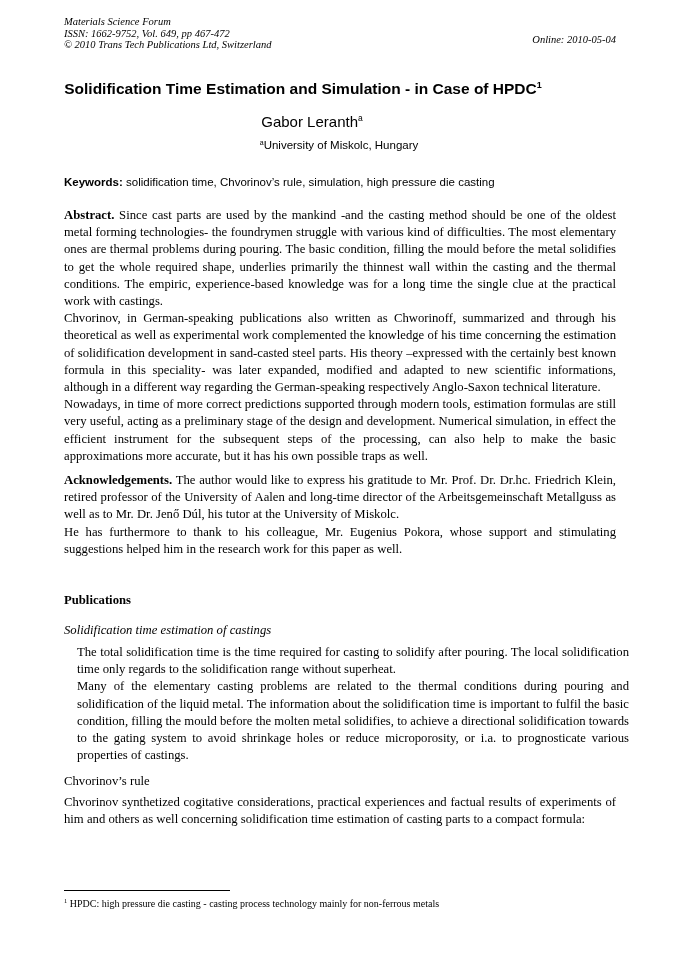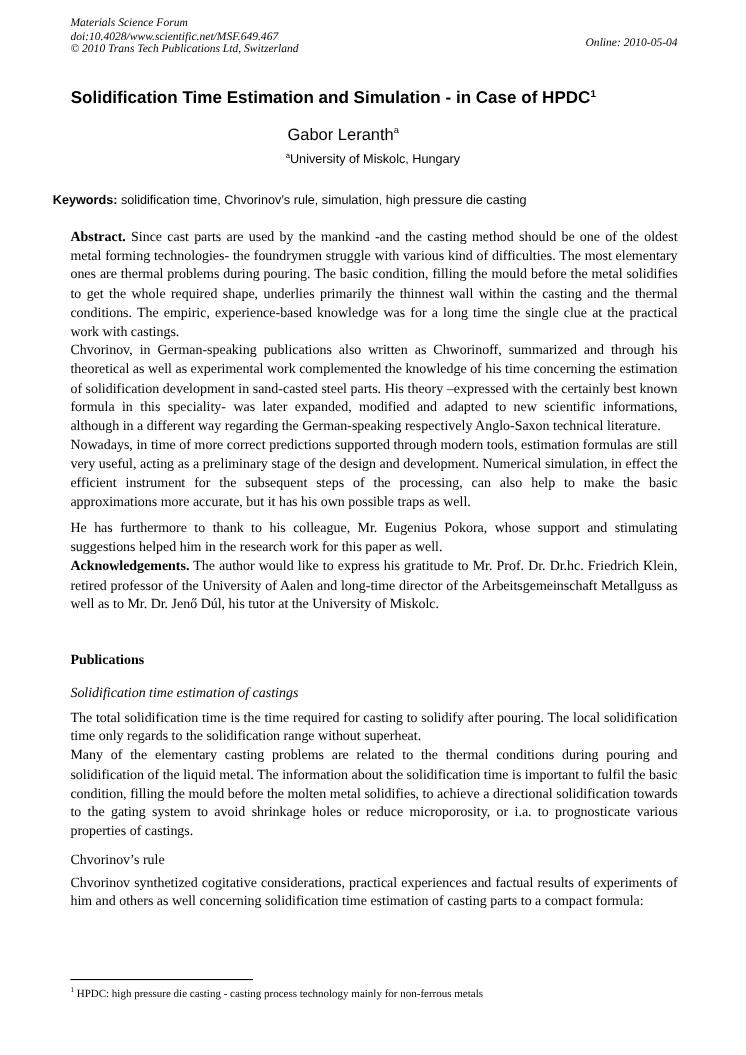--- a/index.html
+++ b/index.html
@@ -10,47 +10,47 @@
 
   .header { position: absolute; left: 64px; top: 16px; width: 552px; font-size: 10.5px; line-height: 11.5px; font-style: italic; }
   .header .online { position: absolute; right: 0; top: 0; margin-top: 18px; }
 
   .title { position: absolute; left: 0; width: 606px; top: 80px; text-align: center; font-weight: bold; font-size: 15.5px; }
   .title sup { font-size: 9px; vertical-align: 6px; }
   .author { position: absolute; left: 0; width: 624px; top: 113px; text-align: center; font-size: 15px; }
   .author sup { font-size: 8.5px; vertical-align: 6px; }
   .affil { position: absolute; left: 0; width: 678px; top: 139px; text-align: center; font-size: 11.5px; }
   .affil sup { font-size: 7px; vertical-align: 4px; }
-  .keywords { position: absolute; left: 48px; top: 176px; font-size: 11.5px; }
+  .keywords { position: absolute; left: 64px; top: 176px; font-size: 11.5px; }
   .keywords b { font-weight: bold; }
 
   .body { position: absolute; left: 64px; width: 552px; font-size: 12.7px; line-height: 17.2px; text-align: justify; }
   .body p { margin: 0; }
   .body b { font-weight: bold; }
 
   #abstract { top: 207px; }
   #ack { top: 472px; }
   .h-intro { position: absolute; left: 64px; top: 593px; font-weight: bold; font-size: 12.7px; }
   .sub1 { position: absolute; left: 64px; top: 623px; font-size: 12.7px; font-style: italic; }
-  #total { top: 644px; }
+  #total { top: 644px; margin-left: 13px; }
   .sub2 { position: absolute; left: 64px; top: 774px; font-size: 12.7px; }
   #chvo { top: 794px; }
 
   .fn-rule { position: absolute; left: 64px; top: 890px; width: 166px; border-top: 1px solid #000; }
   .footnote { position: absolute; left: 64px; top: 897px; font-size: 10px; }
   .footnote sup { font-size: 6.5px; vertical-align: 4px; }
 </style>
 </head>
 <body>
 
 <div class="page">
 
   <div class="header serif">
     <div>Materials Science Forum</div>
-    <div>doi:10.4028/www.scientific.net/MSF.649.467</div>
+    <div>ISSN: 1662-9752, Vol. 649, pp 467-472</div>
     <div>© 2010 Trans Tech Publications Ltd, Switzerland</div>
     <div class="online">Online: 2010-05-04</div>
   </div>
 
   <div class="title sans">
     <span>Solidification Time Estimation and Simulation - in Case of HPDC</span><sup>1</sup>
   </div>
 
   <div class="author sans">
     <span>Gabor Leranth</span><sup>a</sup>
@@ -64,22 +64,22 @@
     <b>Keywords:</b><span> solidification time, Chvorinov’s rule, simulation, high pressure die casting</span>
   </div>
 
   <div class="body serif" id="abstract">
     <p><b>Abstract.</b><span> Since cast parts are used by the mankind -and the casting method should be one of the oldest metal forming technologies- the foundrymen struggle with various kind of difficulties. The most elementary ones are thermal problems during pouring. The basic condition, filling the mould before the metal solidifies to get the whole required shape, underlies primarily the thinnest wall within the casting and the thermal conditions. The empiric, experience-based knowledge was for a long time the single clue at the practical work with castings.</span></p>
     <p>Chvorinov, in German-speaking publications also written as Chworinoff, summarized and through his theoretical as well as experimental work complemented the knowledge of his time concerning the estimation of solidification development in sand-casted steel parts. His theory –expressed with the certainly best known formula in this speciality- was later expanded, modified and adapted to new scientific informations, although in a different way regarding the German-speaking respectively Anglo-Saxon technical literature.</p>
     <p>Nowadays, in time of more correct predictions supported through modern tools, estimation formulas are still very useful, acting as a preliminary stage of the design and development. Numerical simulation, in effect the efficient instrument for the subsequent steps of the processing, can also help to make the basic approximations more accurate, but it has his own possible traps as well.</p>
   </div>
 
   <div class="body serif" id="ack">
+    <p><b>Acknowledgements.</b><span> The author would like to express his gratitude to Mr. Prof. Dr. Dr.hc. Friedrich Klein, retired professor of the University of Aalen and long-time director of the Arbeitsgemeinschaft Metallguss as well as to Mr. Dr. Jenő Dúl, his tutor at the University of Miskolc.</span></p>
     <p>He has furthermore to thank to his colleague, Mr. Eugenius Pokora, whose support and stimulating suggestions helped him in the research work for this paper as well.</p>
-    <p><b>Acknowledgements.</b><span> The author would like to express his gratitude to Mr. Prof. Dr. Dr.hc. Friedrich Klein, retired professor of the University of Aalen and long-time director of the Arbeitsgemeinschaft Metallguss as well as to Mr. Dr. Jenő Dúl, his tutor at the University of Miskolc.</span></p>
   </div>
 
   <div class="h-intro serif">Publications</div>
 
   <div class="sub1 serif">Solidification time estimation of castings</div>
   <div class="body serif" id="total">
     <p>The total solidification time is the time required for casting to solidify after pouring. The local solidification time only regards to the solidification range without superheat.</p>
     <p>Many of the elementary casting problems are related to the thermal conditions during pouring and solidification of the liquid metal. The information about the solidification time is important to fulfil the basic condition, filling the mould before the molten metal solidifies, to achieve a directional solidification towards to the gating system to avoid shrinkage holes or reduce microporosity, or i.a. to prognosticate various properties of castings.</p>
   </div>
 

